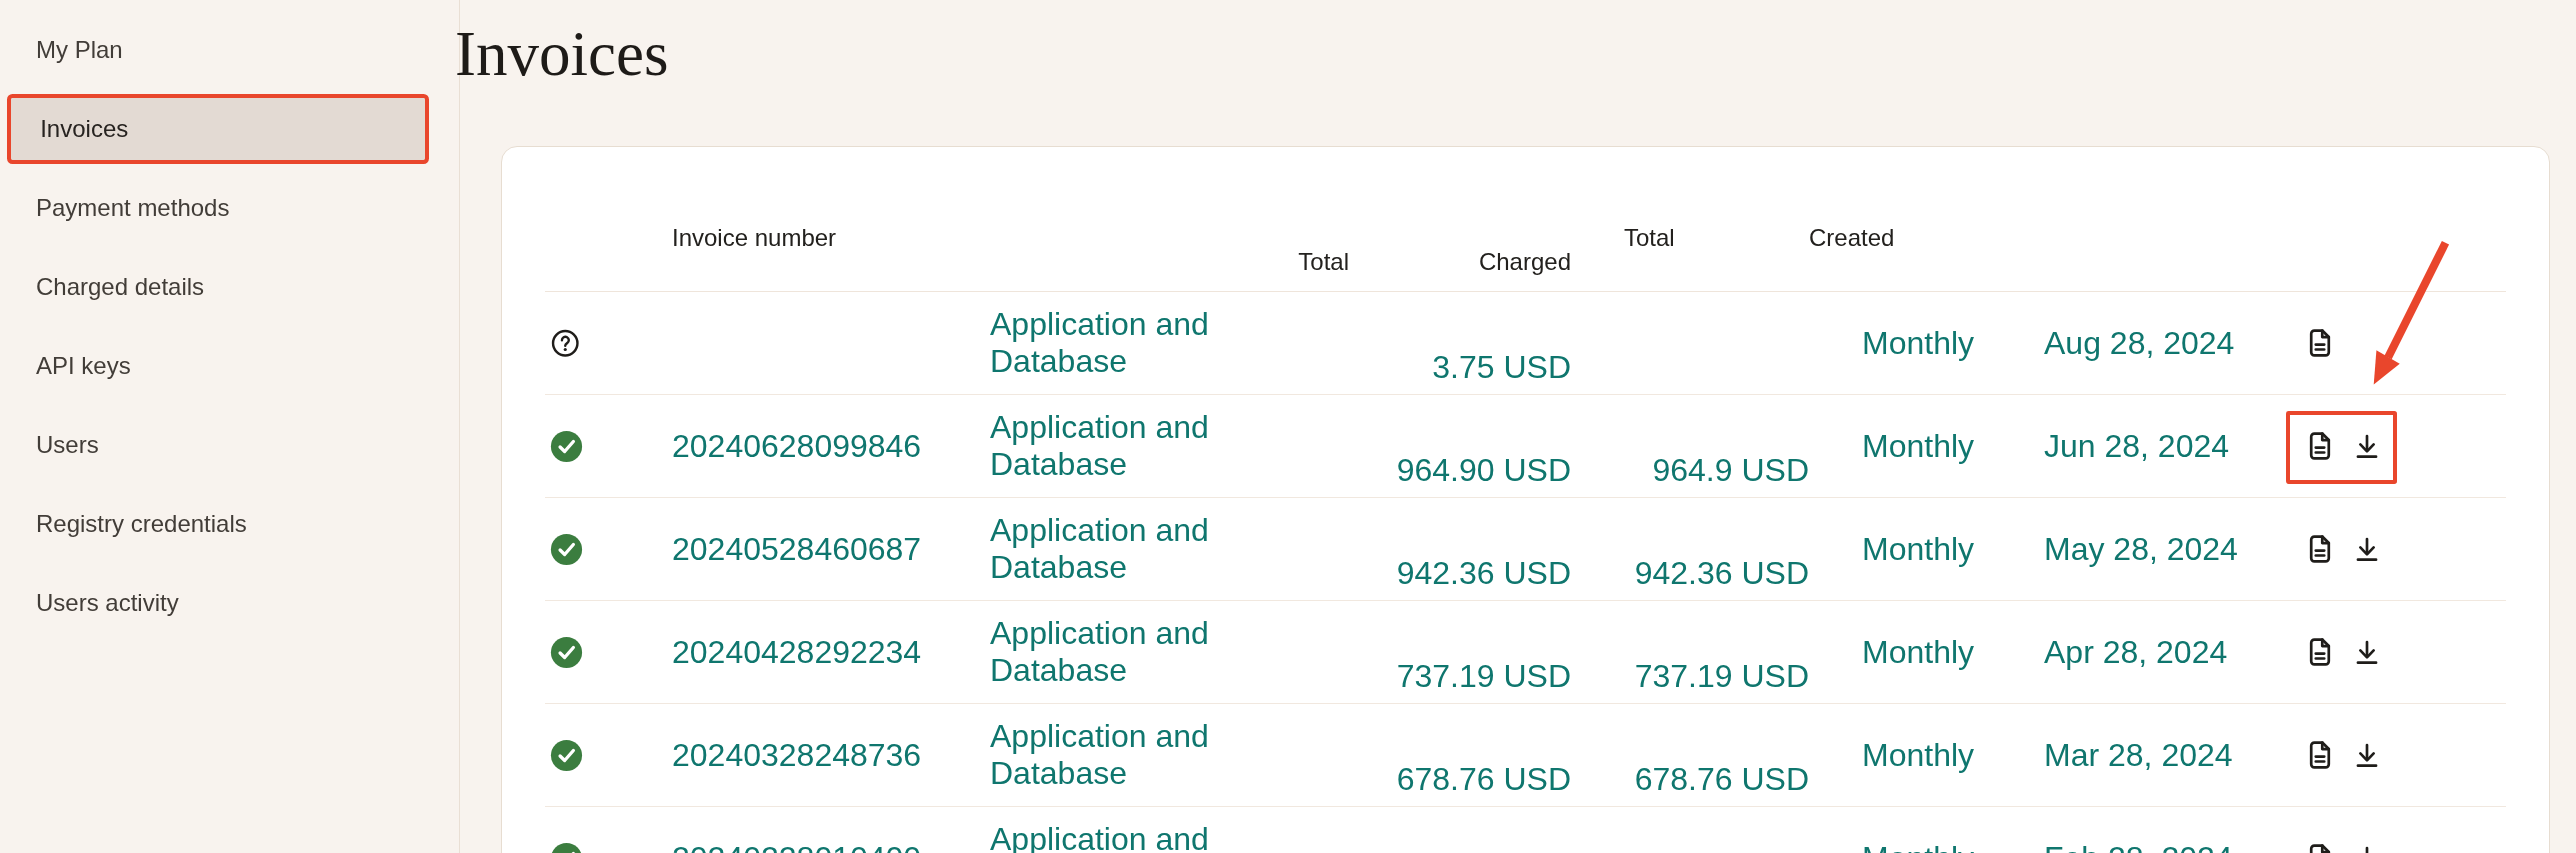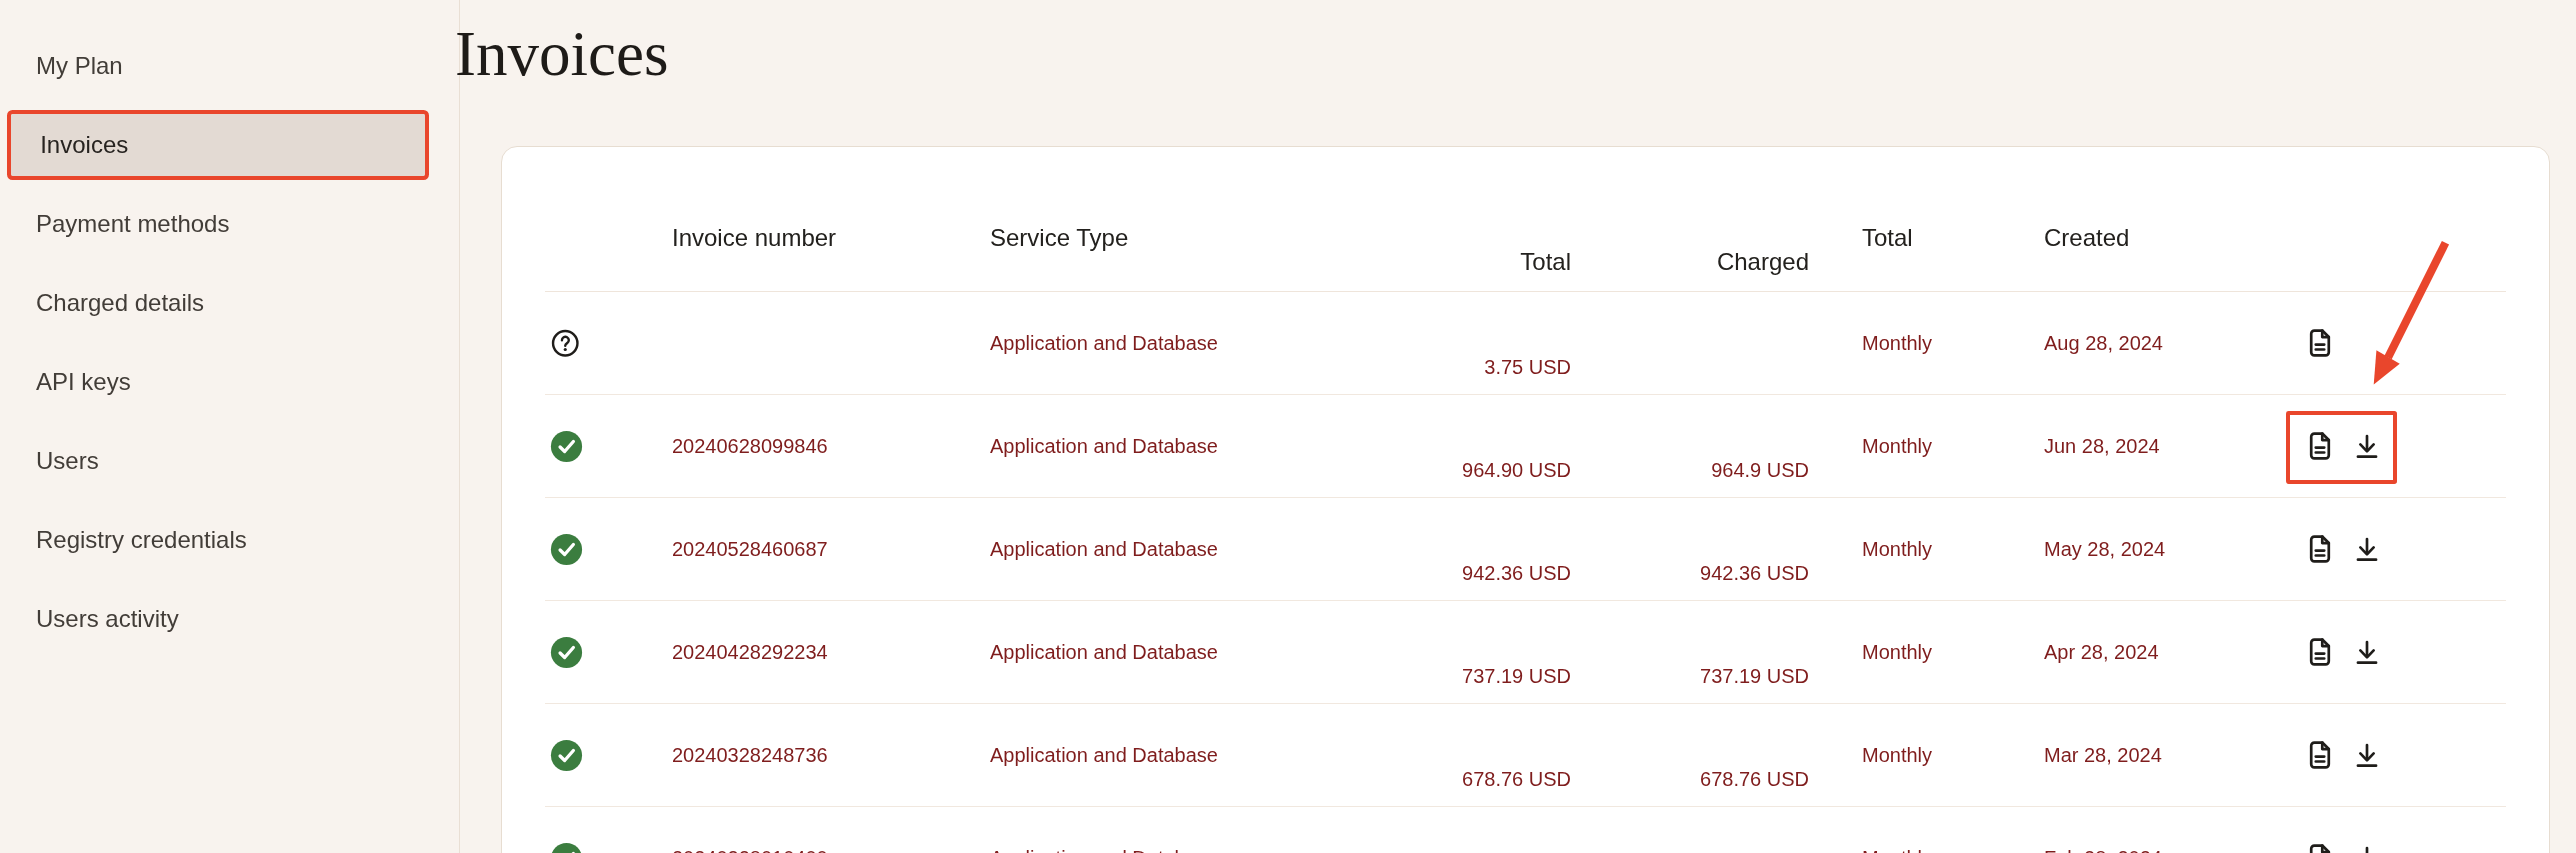--- a/index.html
+++ b/index.html
@@ -7,21 +7,21 @@
   body {
     position:relative; overflow:hidden;
     background:#f8f3ee;
     font-family:"Liberation Sans", sans-serif;
     color:#23211e;
   }
   
   .sidebar {
     position:absolute; left:0; top:0; width:460px; height:853px;
     border-right:1.8px solid #e9dfd4;
-    padding-top:26px;
+    padding-top:10px;
   }
   .nav-item {
     height:79px; display:flex; align-items:center;
     padding-left:36px; font-size:24px; font-weight:500;
     color:#423d38; cursor:pointer;
   }
   .nav-item.active {
     height:70px; margin:4.5px 30.5px 4.5px 7.2px; padding-left:29px;
     background:#e3dad3; border:4.5px solid #e9462c; border-radius:5.4px;
     color:#272320;
@@ -41,21 +41,21 @@
     display:grid;
     grid-template-columns:127px 318px 359px 222px 238px 235px 225px 1fr;
     align-items:center;
   }
   .thead {
     height:145px; padding-top:38px;
     font-size:24px; font-weight:500; color:#23211e;
     border-bottom:1.8px solid #efe5db;
   }
   .trow {
-    height:103px; font-size:20px; color:#7f1d1d;
+    height:103px; font-size:32px; color:#0f766e;
     border-bottom:1.8px solid #f1e8df;
   }
   .col-right { text-align:right;margin-top:48px; }
   .col-period { padding-left:53px; }
   .status-cell { display:flex; align-items:center; padding-left:5.4px; }
   .actions { display:flex; align-items:center; gap:14.4px; padding-left:34px; }
   .icon { display:inline-flex; align-items:center; justify-content:center; }
   .icon svg { display:block; }
   .annot-box-actions {
     position:absolute; left:2286px; top:411px; width:111px; height:73px;
@@ -96,21 +96,20 @@
   </div>
 </nav>
 
 <h1 class="page-title">Invoices</h1>
 
 <section class="card">
 
   <div class="thead">
     <div></div>
     <div>Invoice number</div>
-    <div>Service Type</div>
     <div class="col-right">Total</div>
     <div class="col-right">Charged</div>
     <div class="col-period">Total</div>
     <div>Created</div>
     <div></div>
   </div>
 
   <div class="trow">
     <div class="status-cell">
       <span class="icon">

